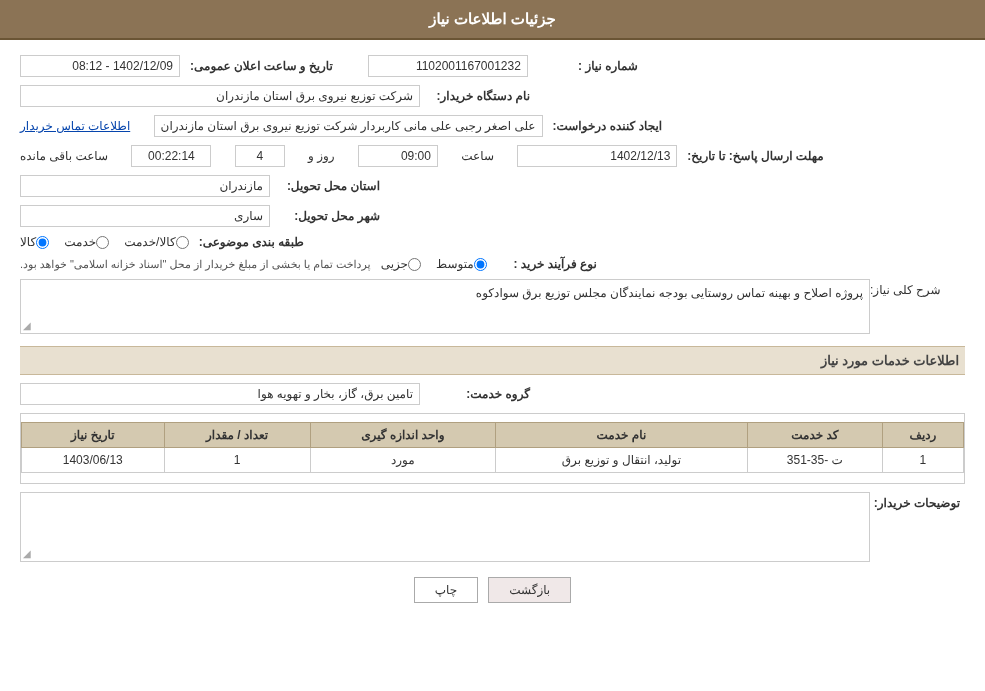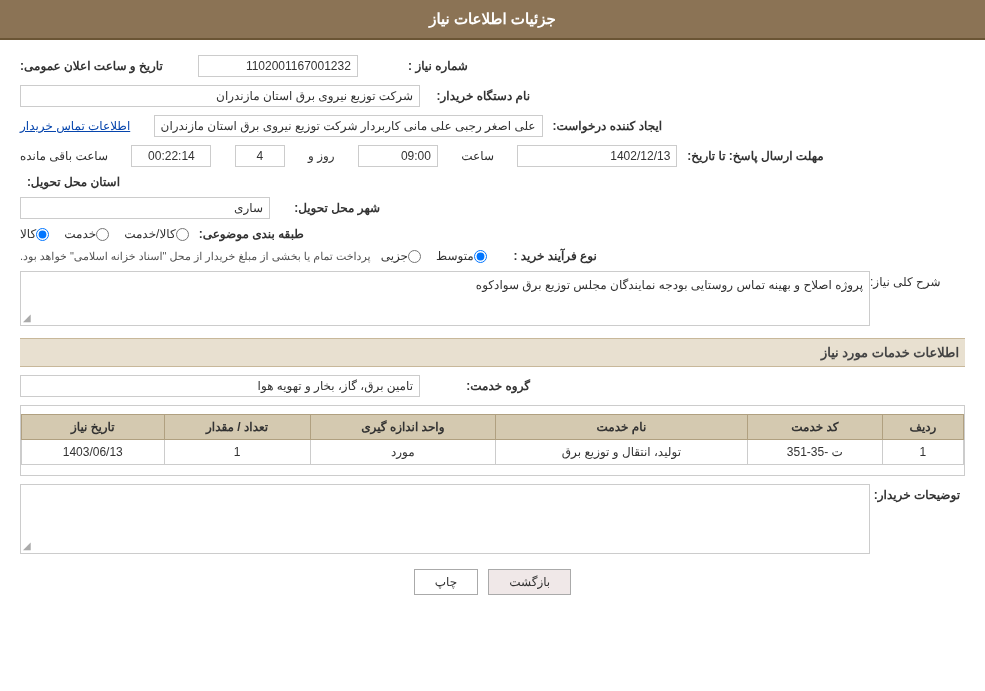--- a/index.html
+++ b/index.html
@@ -200,20 +200,21 @@
     <span>جزئیات اطلاعات نیاز</span>
   </div>
 
   <div class="content">
 
     <div class="row-group">
       <div class="label">شماره نیاز :</div>
       <div class="field-box field-narrow">1102001167001232</div>
       &nbsp;&nbsp;&nbsp;
       <div class="label">تاریخ و ساعت اعلان عمومی:</div>
+      <div class="field-box field-narrow">1402/12/09 - 08:12</div>
     </div>
 
     <div class="row-group">
       <div class="label">نام دستگاه خریدار:</div>
       <div class="field-box field-wide">شرکت توزیع نیروی برق استان مازندران</div>
     </div>
 
     <div class="row-group">
       <div class="label">ایجاد کننده درخواست:</div>
       <div class="field-box" style="min-width:350px;">علی اصغر رجبی علی مانی کاربردار شرکت توزیع نیروی برق استان مازندران</div>
@@ -233,20 +234,21 @@
       &nbsp;
       <div class="field-box" style="min-width:50px;text-align:center;">4</div>
       &nbsp;
       <div class="field-box" style="min-width:80px;text-align:center;">00:22:14</div>
       &nbsp;
       <span>ساعت باقی مانده</span>
     </div>
 
     <div class="row-group">
       <div class="label">استان محل تحویل:</div>
+      <div class="field-box field-medium">مازندران</div>
     </div>
 
     <div class="row-group">
       <div class="label">شهر محل تحویل:</div>
       <div class="field-box field-medium">ساری</div>
     </div>
 
     <div class="row-group">
       <div class="label">طبقه بندی موضوعی:</div>
       <div class="radio-group">

